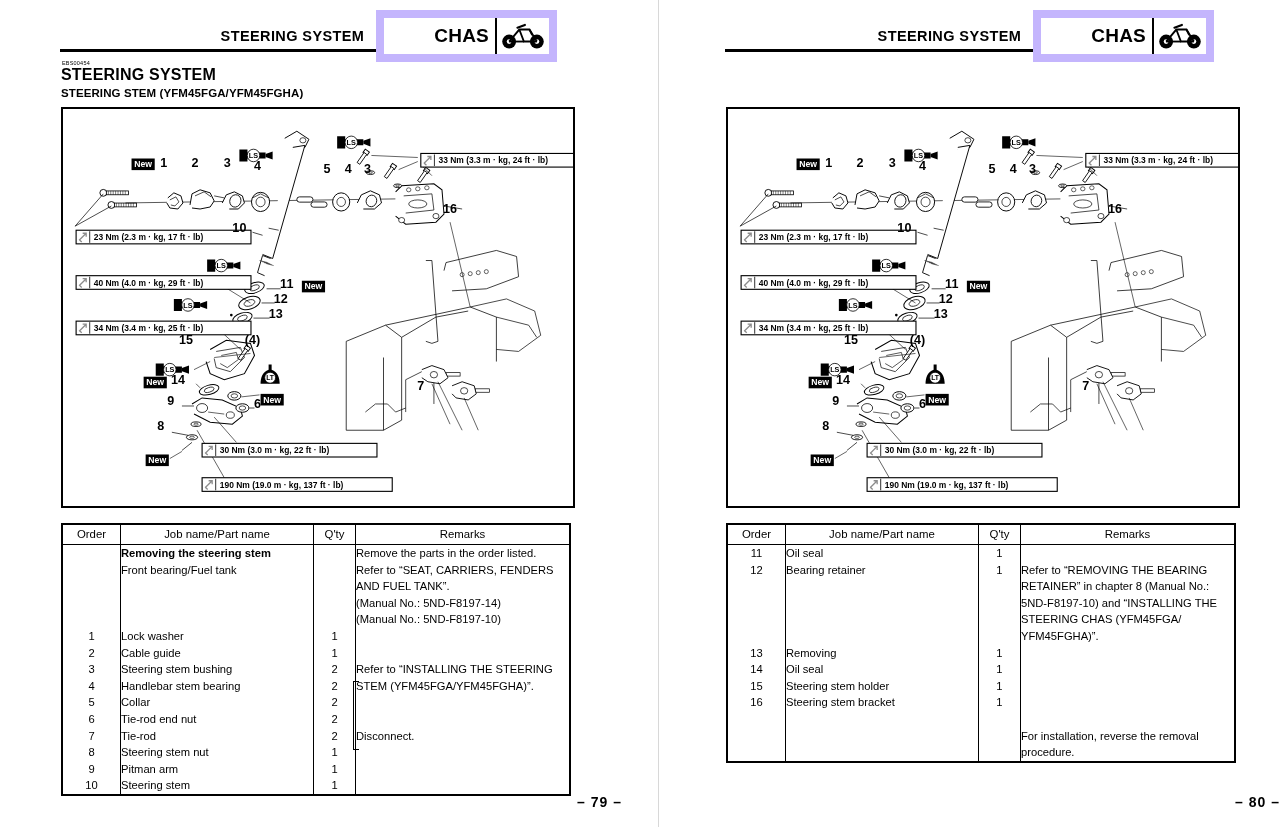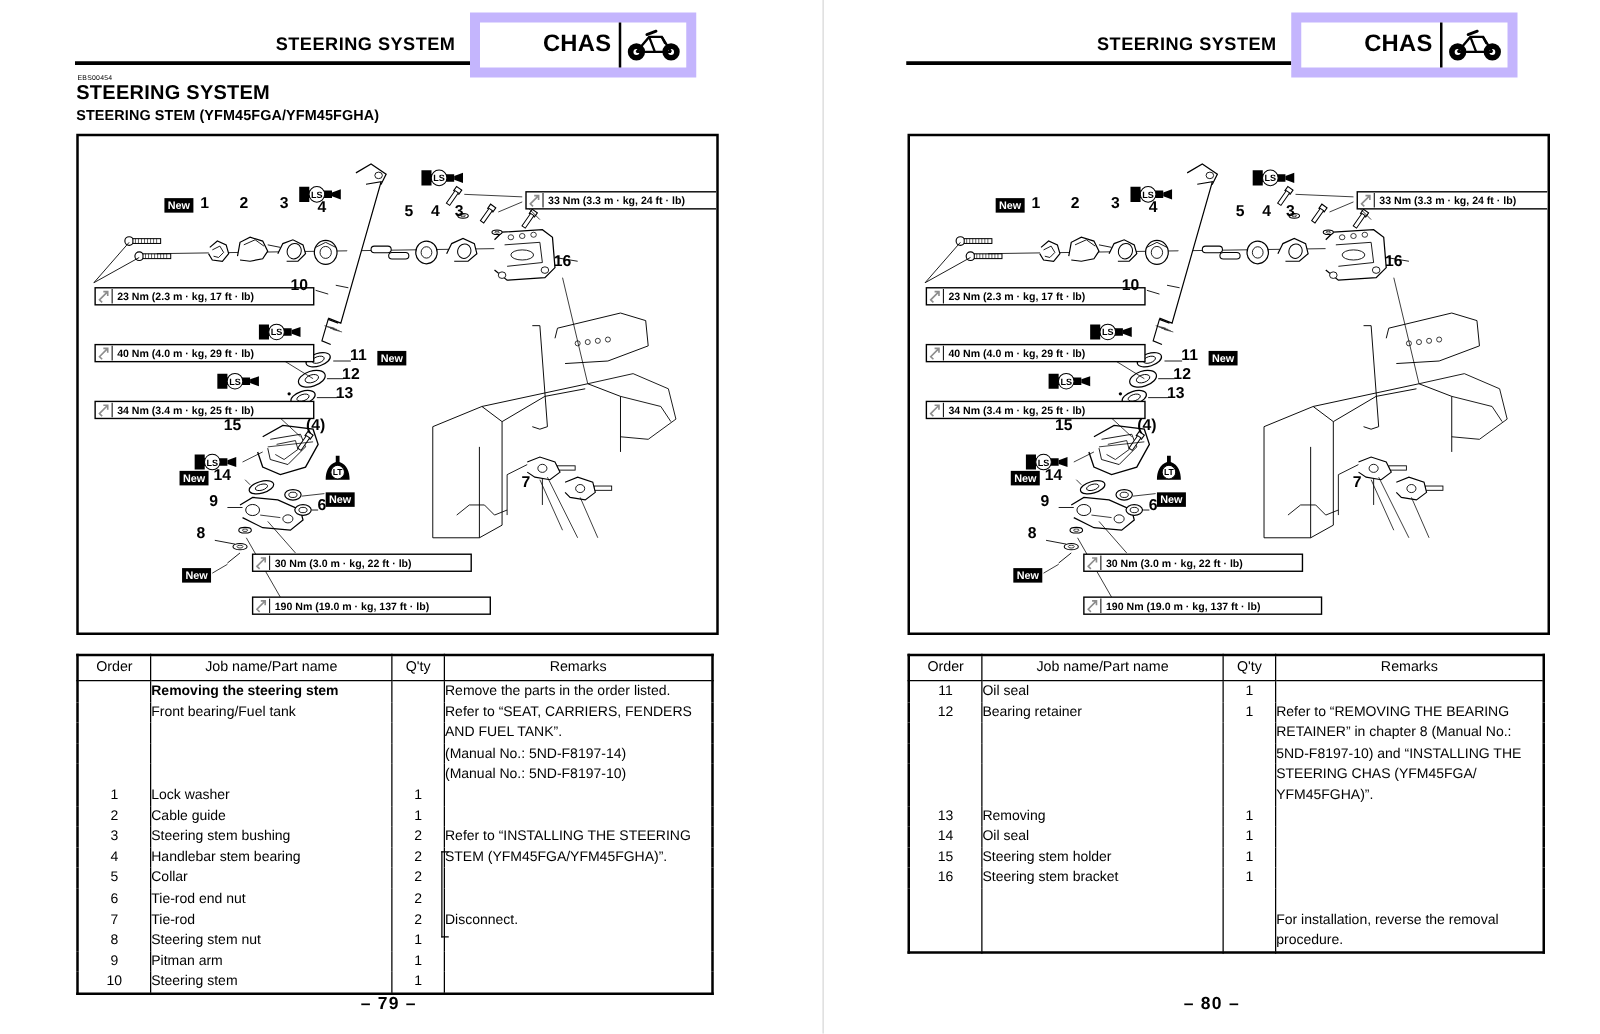--- a/index.html
+++ b/index.html
@@ -172,21 +172,21 @@
     border-top: 1px solid #000;
     border-bottom: 1px solid #000;
     width: 5px;
   }
 
   
   .page-num {
     position: absolute;
     bottom: 17px;
     width: 100%;
-    text-align: center;
+    text-align: right;
     font-size: 14px;
     font-weight: bold;
     letter-spacing: 1px;
   }
   .left .page-num { left: 0; padding-right: 40px; }
   .page.right .page-num { left: 0; padding-right: 10px; }
 
   
   text { font-family: "Liberation Sans", sans-serif; }
 </style>

